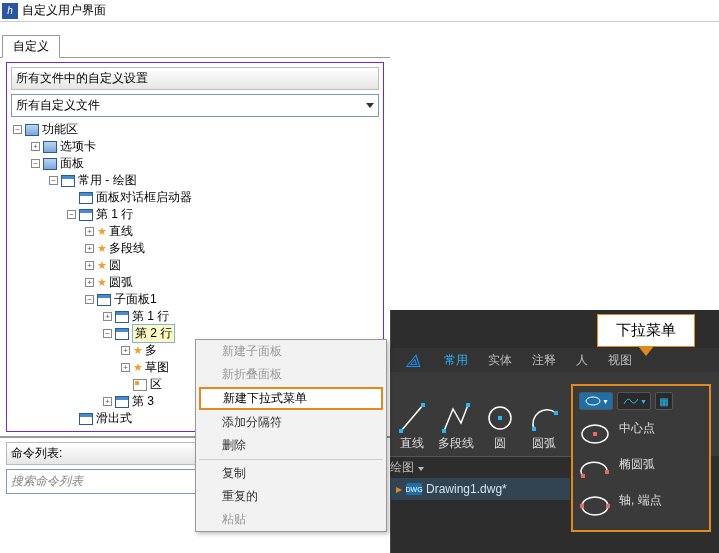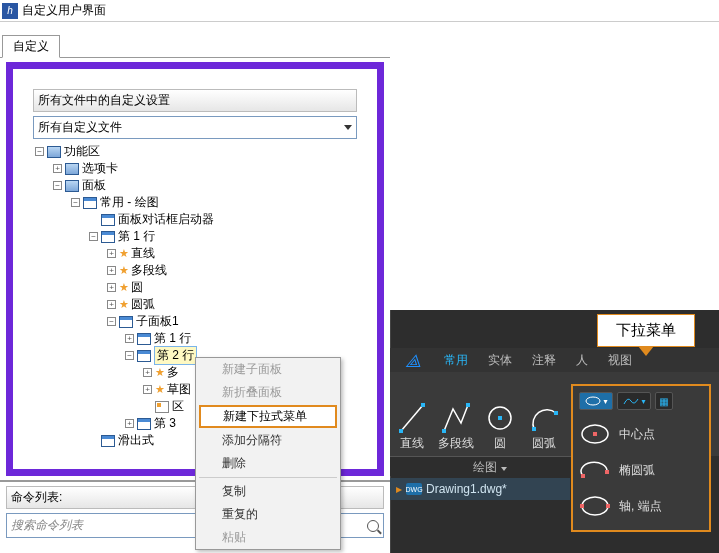--- a/index.html
+++ b/index.html
@@ -2,63 +2,63 @@
 <html><head>
 <meta charset="utf-8">
 <style>
 *{box-sizing:border-box;margin:0;padding:0;font-family:"Microsoft YaHei","SimSun",sans-serif;font-size:12px}
 body{background:#fff;width:719px;height:553px;position:relative;overflow:hidden}
 .titlebar{height:22px;background:#fff;border-bottom:1px solid #ccc;display:flex;align-items:center;padding-left:2px}
 .titlebar .ico{width:16px;height:16px;background:#2956a3;color:#fff;display:flex;align-items:center;justify-content:center;font-size:10px;font-style:italic;margin-right:4px}
 .left{position:absolute;left:0;top:36px;width:390px;bottom:0;background:#fff}
 .tabrow{height:22px;border-bottom:1px solid #999;display:flex;align-items:flex-end}
 .tab{border:1px solid #999;border-bottom:1px solid #fff;padding:2px 10px;background:#fff;margin-bottom:-1px;margin-left:2px}
-.panel{border:7px solid #6d28d9;margin:4px 6px;padding:20px}
+.panel{border:1px solid #6d28d9;margin:4px 6px;padding:4px}
 .panel-hd{background:linear-gradient(#fff,#e6e6e6);border:1px solid #bbb;padding:2px 4px;margin-bottom:4px}
 .combo{border:1px solid #7a9abf;padding:2px 4px;display:flex;justify-content:space-between;align-items:center;background:#fff}
 .combo .arr{border-left:4px solid transparent;border-right:4px solid transparent;border-top:5px solid #333}
 .tree{padding:4px 2px;height:310px;overflow:hidden;font-size:12px;line-height:17px}
 .tree .row{display:flex;align-items:center;white-space:nowrap;height:17px}
 .pm{width:9px;height:9px;border:1px solid #888;display:inline-flex;align-items:center;justify-content:center;font-size:8px;line-height:1;margin-right:3px;color:#555;background:#fff}
 .ic{width:14px;height:12px;display:inline-block;margin-right:3px}
 .ic-tabs{background:linear-gradient(#b9d6f3,#7da7d9);border:1px solid #2c5a93}
 .ic-pane{background:#fff;border:1px solid #2c5a93;position:relative}
 .ic-pane::after{content:"";position:absolute;left:0;right:0;top:0;height:3px;background:#4a8ad4}
 .ic-cmd{background:#fff;border:1px solid #888;position:relative}
 .ic-cmd::before{content:"";position:absolute;left:1px;top:1px;width:4px;height:4px;background:#f0a030}
 .star{color:#f0a030;font-size:11px;margin-right:2px}
 .sel{background:#fef9c3;border:1px solid #7ab4ea;padding:0 2px}
-.ctx{position:absolute;left:195px;top:357px;width:146px;background:#f2f2f2;border:1px solid #999;box-shadow:2px 2px 4px rgba(0,0,0,.25);z-index:10}
+.ctx{position:absolute;left:195px;top:339px;width:192px;background:#f2f2f2;border:1px solid #999;box-shadow:2px 2px 4px rgba(0,0,0,.25);z-index:10}
 .ctx .mi{padding:3px 8px 3px 26px;color:#333}
 .ctx .mi.dis{color:#9a9a9a}
 .ctx .mi.hl{border:2px solid #e18a1e;background:#fff;margin:1px 3px;padding:1px 6px 1px 22px;color:#000}
 .ctx .sep{height:1px;background:#ccc;margin:2px 3px}
 .cmdlist{border-top:2px solid #999;margin-top:2px}
 .search{border:1px solid #7a9abf;margin:4px 6px;padding:3px 4px;color:#888;font-style:italic;display:flex;justify-content:space-between;align-items:center}
 .mag{width:12px;height:12px;border:1.5px solid #555;border-radius:50%;position:relative}
 .mag::after{content:"";position:absolute;width:5px;height:1.5px;background:#555;right:-4px;bottom:-2px;transform:rotate(45deg)}
 
 .right{position:absolute;left:390px;top:310px;right:0;bottom:0;background:#2d2d2d;border-left:1px solid #444;padding-top:38px}
 .rtabs{position:absolute;left:390px;top:348px;right:0;height:24px;background:#333;display:flex;color:#bbb;z-index:4}
 .rtab{padding:4px 10px}
 .rtab.active{color:#29b6f6}
 .ribbon{position:absolute;left:390px;top:372px;right:0;height:84px;background:#3a3a3a;display:flex;color:#ddd;z-index:3}
 .rb-btn{display:flex;flex-direction:column;align-items:center;justify-content:flex-end;width:44px;padding:4px 0;font-size:11px}
 .rb-btn svg{width:30px;height:34px}
-.rb-grp-lbl{position:absolute;left:390px;top:456px;width:200px;height:20px;background:#2d2d2d;color:#bbb;text-align:center;font-size:11px;padding-top:2px;border-top:1px solid #555;z-index:3}
+.rb-grp-lbl{position:absolute;left:390px;top:456px;width:200px;height:20px;background:#2d2d2d;color:#bbb;font-size:11px;padding-top:2px;border-top:1px solid #555;z-index:3}
 .rb-grp-lbl .arr2{display:inline-block;margin-left:4px;border-left:3px solid transparent;border-right:3px solid transparent;border-top:4px solid #bbb}
 .drawtab{position:absolute;left:390px;top:478px;width:180px;height:22px;background:#324452;color:#cfe3ef;display:flex;align-items:center;padding:0 6px;z-index:3;font-size:11px}
 .drawtab .dwg{width:16px;height:12px;background:#1e6fa8;color:#fff;font-size:7px;display:flex;align-items:center;justify-content:center;margin-right:4px;border-radius:2px}
 .dd-callout{position:absolute;right:24px;top:314px;border:1.5px solid #e08a1e;background:#fff;padding:6px 18px;font-size:15px;z-index:20}
 .dd-callout::after{content:"";position:absolute;left:50%;bottom:-10px;margin-left:-8px;border-left:8px solid transparent;border-right:8px solid transparent;border-top:10px solid #e08a1e}
 .dd-panel{position:absolute;right:8px;top:384px;width:140px;background:#3a3a3a;border:2px solid #e08a1e;padding:6px 4px;z-index:15;color:#ddd}
 .dd-head{display:flex;gap:4px;margin-bottom:6px;padding:0 2px}
 .dd-head .hb{width:34px;height:18px;background:#2a2a2a;border:1px solid #555;border-radius:2px;display:flex;align-items:center;justify-content:center;color:#29b6f6}
 .dd-head .hb.active{background:#1e6fa8;color:#fff}
-.dd-item{display:flex;align-items:center;gap:8px;padding:4px 2px}
+.dd-item{display:flex;gap:8px;padding:4px 2px}
 .dd-item svg{width:32px;height:28px}
 .movebtn{position:absolute;right:0;top:396px;width:26px;height:60px;background:#3a3a3a;color:#ddd;display:flex;flex-direction:column;align-items:center;justify-content:center;font-size:11px;z-index:2}
 .logo{position:absolute;left:394px;top:350px;width:38px;height:22px;z-index:5;display:flex;align-items:center;justify-content:center;color:#1e90ff;font-size:18px;font-style:italic}
 </style>
 </head>
 <body>
 
 <div class="titlebar">
   <span class="ico">h</span>
   <span>自定义用户界面</span>

